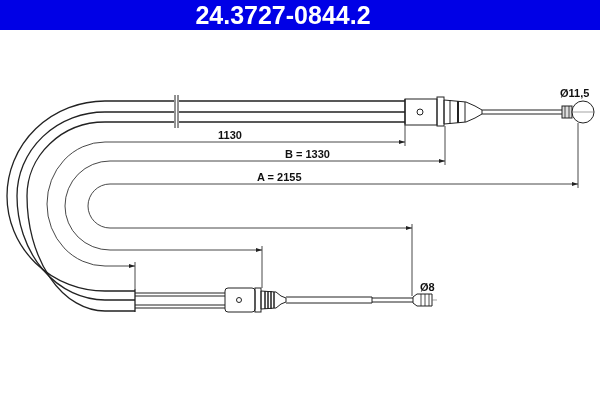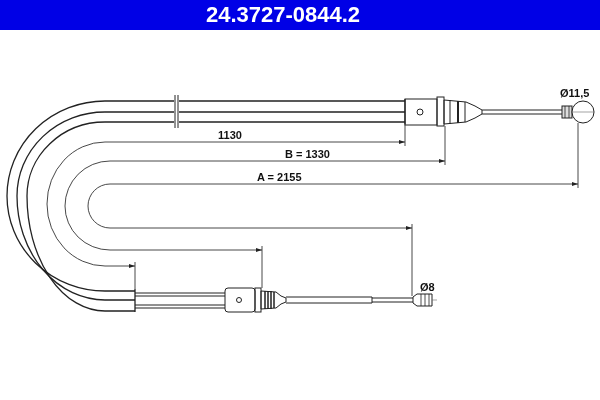--- a/index.html
+++ b/index.html
@@ -1,21 +1,21 @@
 <!DOCTYPE html>
 <html><head>
   <meta charset="utf-8">
   <style>
     html, body { margin: 0; padding: 0; background: #ffffff; }
     body { width: 600px; height: 400px; overflow: hidden; position: relative; font-family: "Liberation Sans", sans-serif; }
     .header {
       position: absolute; left: 0; top: 0; width: 600px; height: 30px;
       background: #0000e6; color: #ffffff;
       display: flex; align-items: center; justify-content: center;
-      font-weight: bold; font-size: 22px; letter-spacing: 0px;
+      font-weight: bold; font-size: 25px; letter-spacing: 0px;
     }
     .header .part { margin-right: 34px; }
     svg.drawing { position: absolute; left: 0; top: 0; }
     .lbl { font-family: "Liberation Sans", sans-serif; font-weight: bold; font-size: 11px; fill: #111; }
     .sheath { fill: none; stroke: #222; stroke-width: 1.3; }
     .dim { fill: none; stroke: #333; stroke-width: 0.9; }
     .part-line { fill: none; stroke: #222; stroke-width: 1; }
   </style>
 </head>
 <body>

